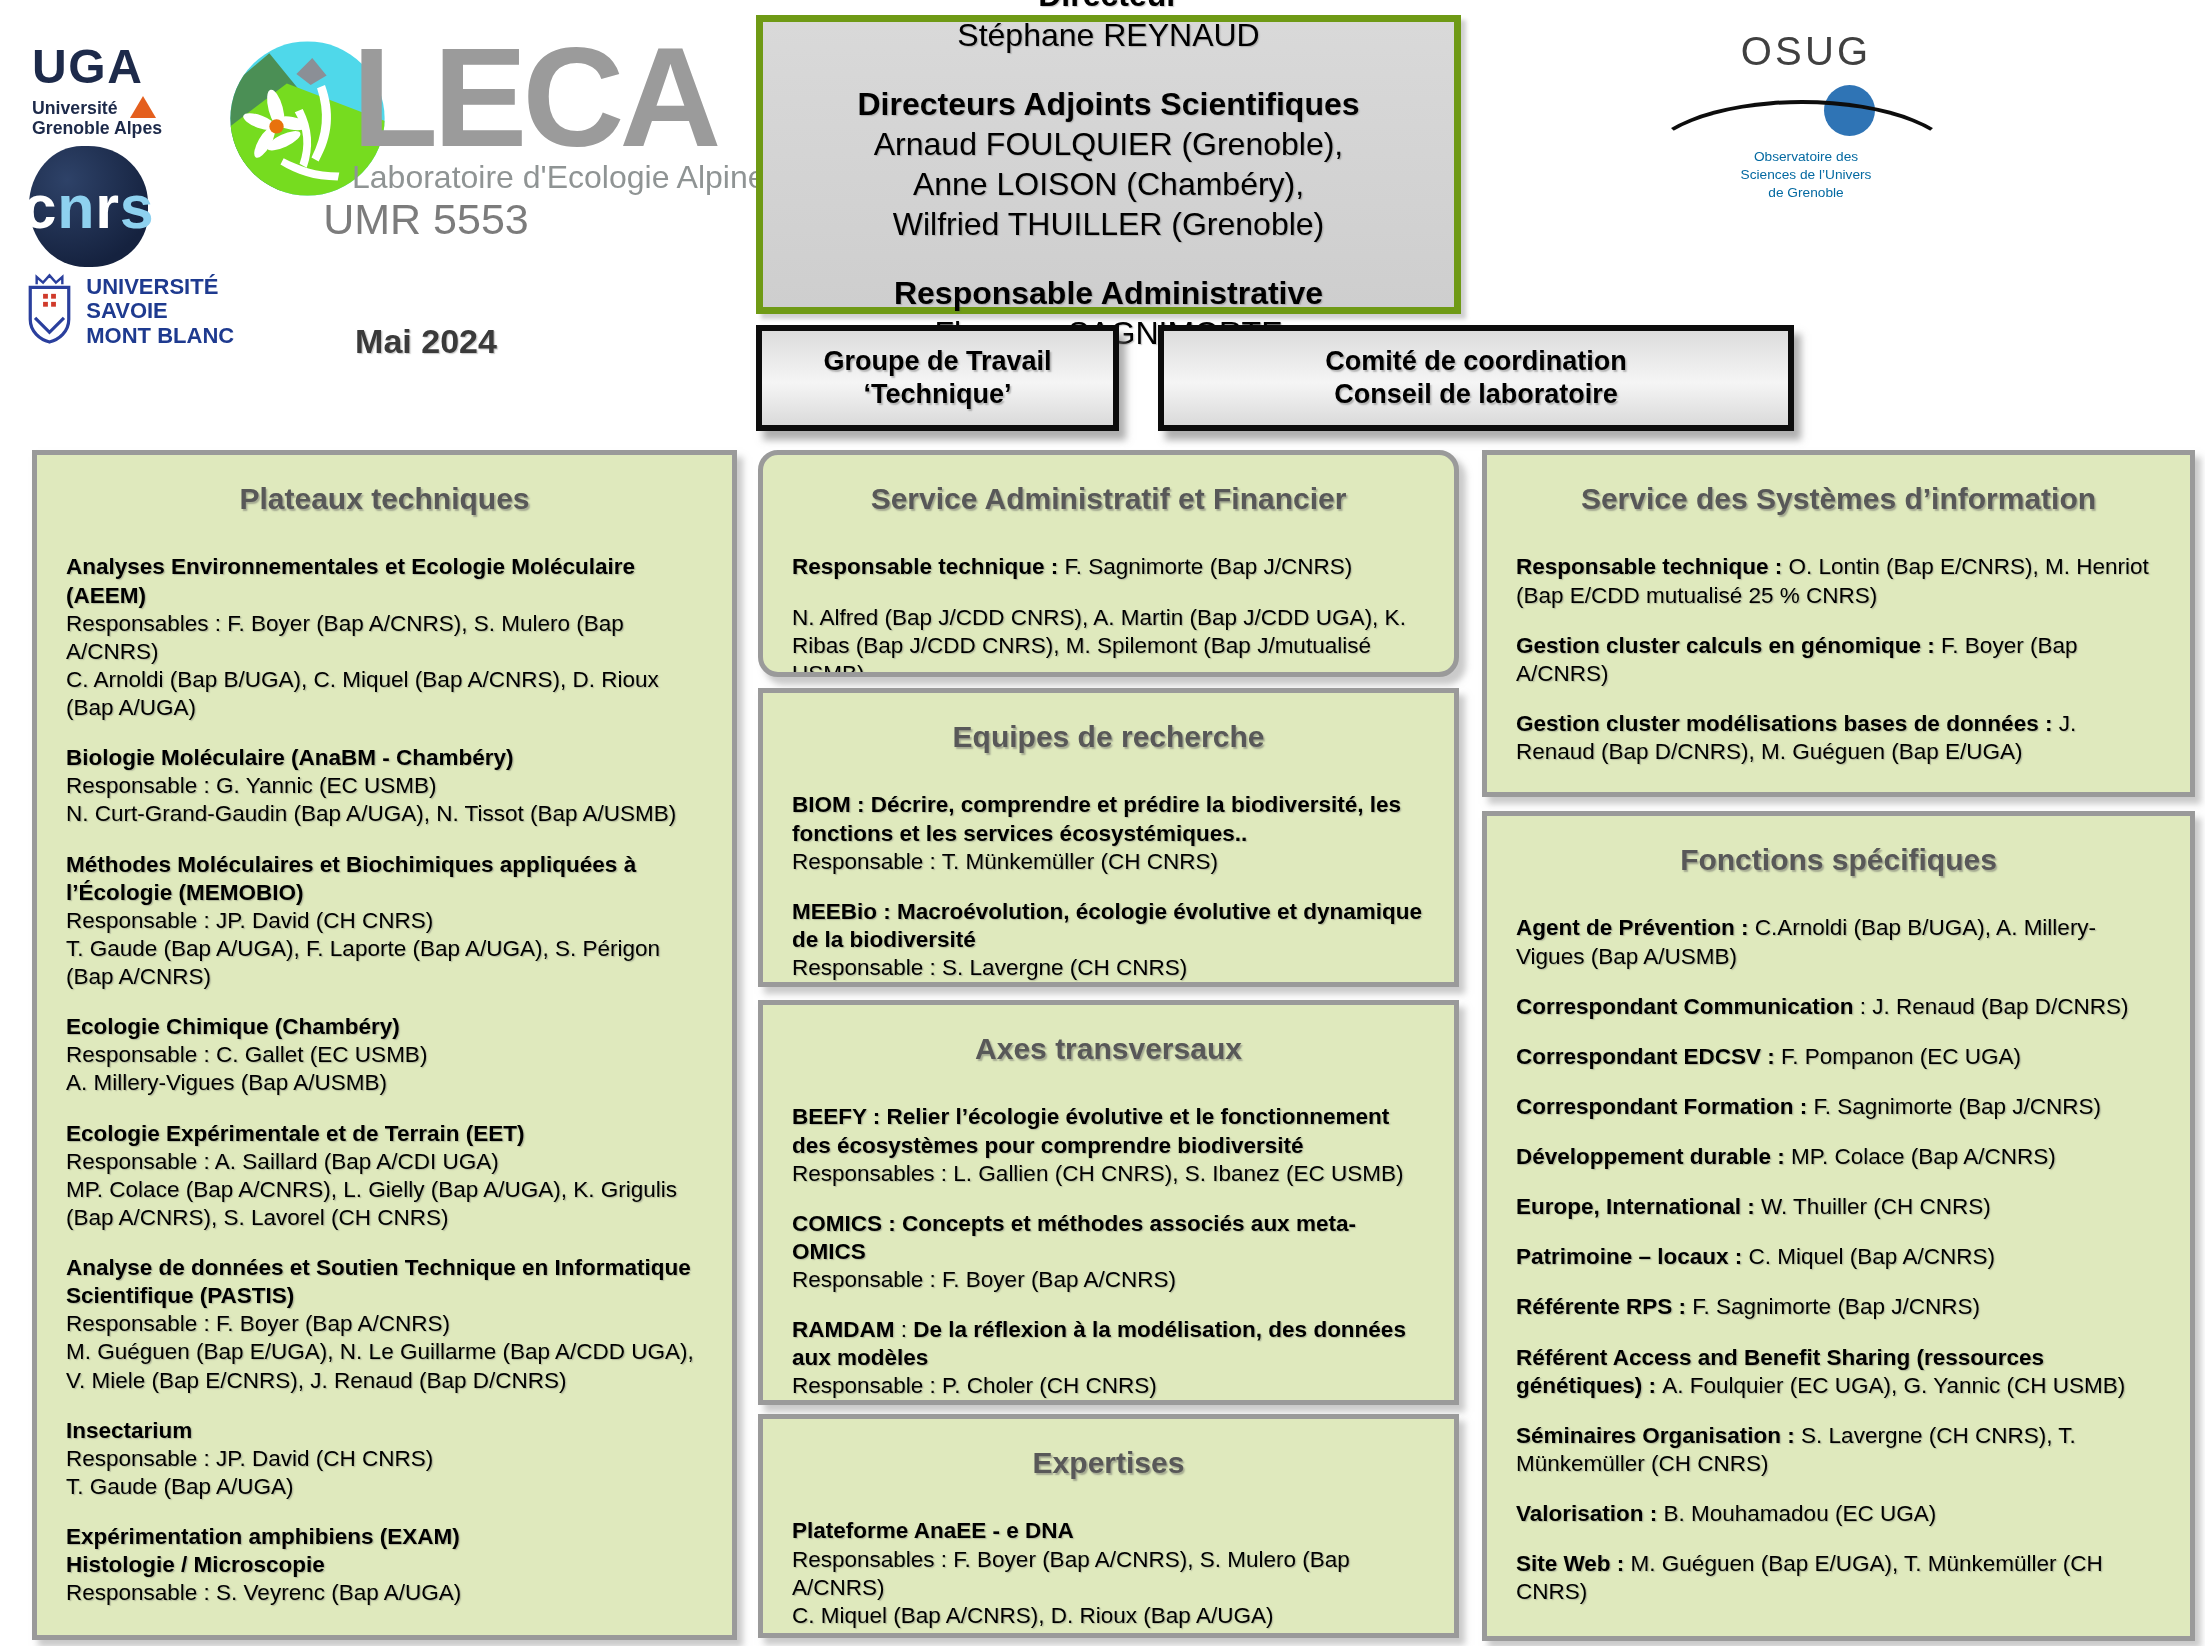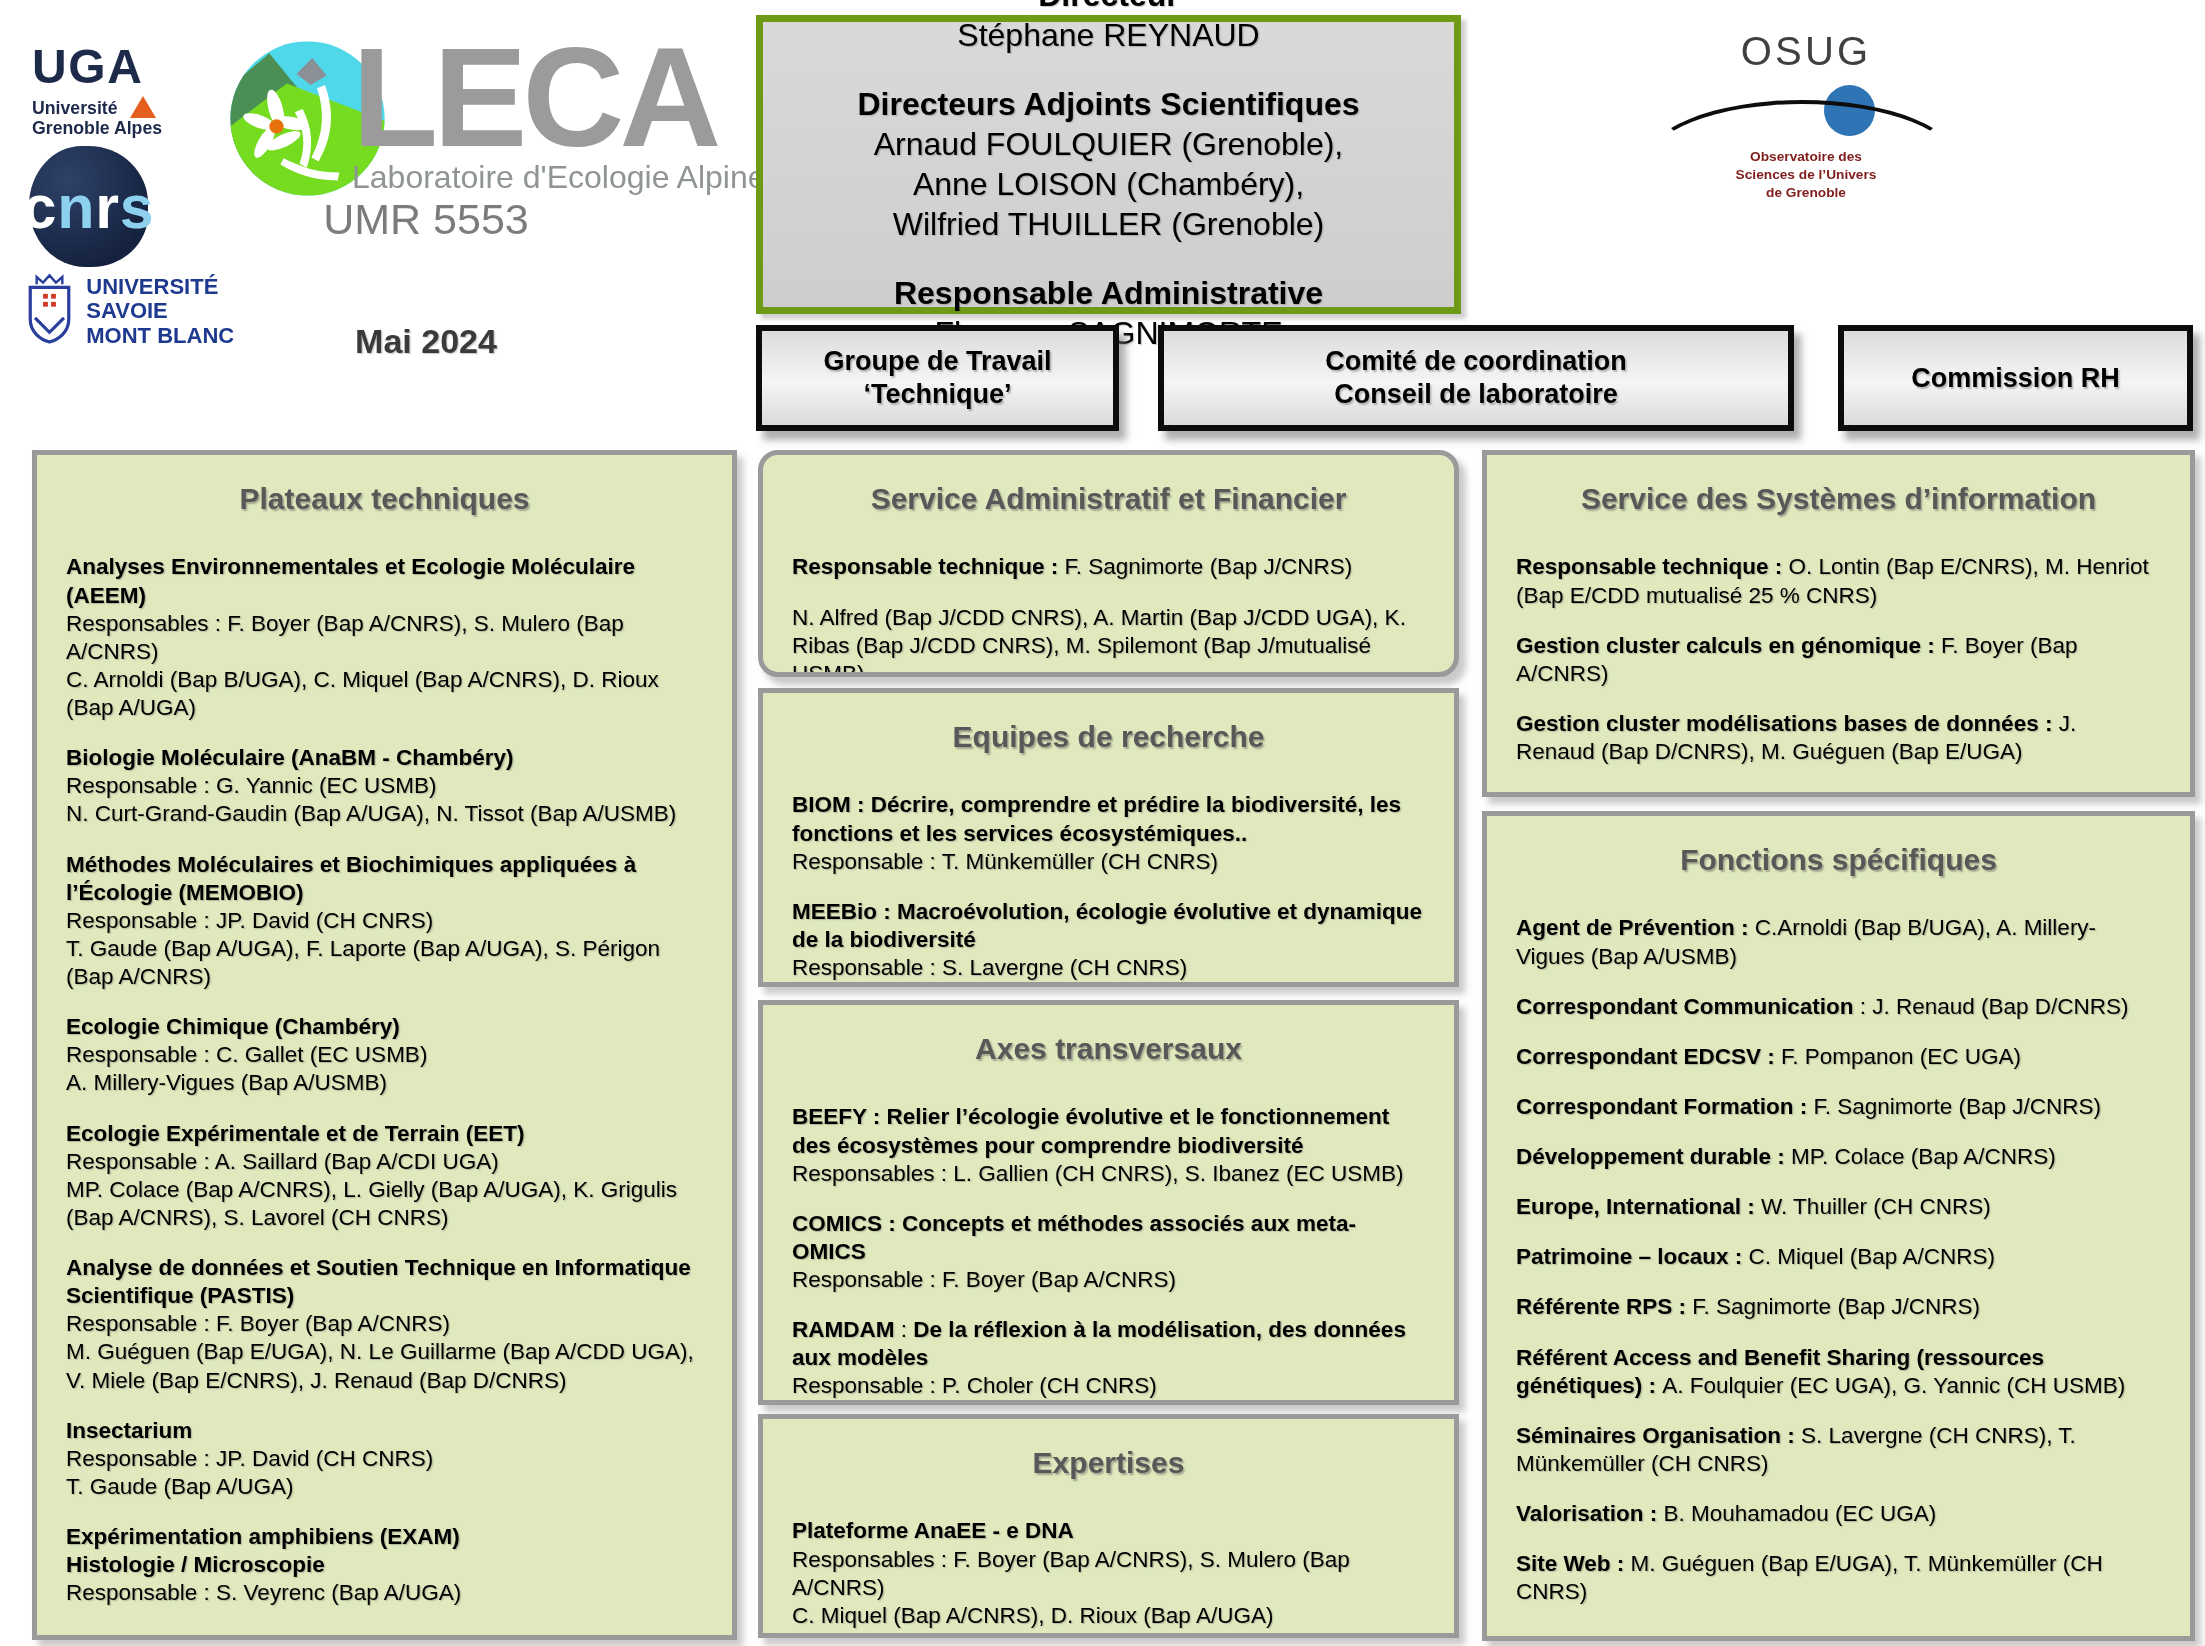--- a/index.html
+++ b/index.html
@@ -71,21 +71,21 @@
   .umr{position:absolute;left:265px;top:195px;width:322px;text-align:center;
        font-size:43px;color:#7c7c7c;}
   .mai{position:absolute;left:273px;top:322px;width:306px;text-align:center;
        font-size:34px;font-weight:bold;color:#3a3a3a;text-shadow:1.2px 1.4px 1.2px rgba(90,90,90,.35);}
 
   .osug{position:absolute;left:1637px;top:29px;width:338px;height:193px;text-align:center;}
   .osug .acr{font-size:40px;color:#404040;letter-spacing:3.2px;}
   .osug .sun{position:absolute;left:187px;top:56px;width:51px;height:51px;border-radius:50%;background:#2f74b5;}
   .osug .arc{position:absolute;left:6.4px;top:71px;width:318px;height:129px;box-sizing:border-box;
              border:4px solid transparent;border-top-color:#0d0d0d;border-radius:50%;}
-  .osug .obs{position:absolute;left:0;top:119px;width:100%;font-size:13.7px;color:#7f1d1d;line-height:1.3;font-weight:bold;}
+  .osug .obs{position:absolute;left:0;top:119px;width:100%;font-size:13.7px;color:#0369a1;line-height:1.3;}
 
   
   .usmb svg{width:51px;height:77px;}
 </style>
 </head>
 <body>
 
 <div class="page">
 
   <div class="uga">
@@ -173,23 +173,20 @@
     </div>
 
   <div class="cbox" id="cb-0">
       <p class="para"><b>Groupe de Travail</b></p>
       <p class="para"><b>‘Technique’</b></p>
     </div>
   <div class="cbox" id="cb-1">
       <p class="para"><b>Comité de coordination</b></p>
       <p class="para"><b>Conseil de laboratoire</b></p>
     </div>
-  <div class="cbox" id="cb-2">
-      <p class="para"><b>Commission RH</b></p>
-    </div>
 
   <section class="gbox" id="box-plateaux">
     <h2>Plateaux techniques</h2>
     <div class="box-body">
         <p class="para"><b>Analyses Environnementales et Ecologie Moléculaire (AEEM)</b></p>
         <p class="para"><span>Responsables : F. Boyer (Bap A/CNRS), S. Mulero (Bap A/CNRS)</span></p>
         <p class="para"><span>C. Arnoldi (Bap B/UGA), C. Miquel (Bap A/CNRS), D. Rioux (Bap A/UGA)</span></p>
         <p class="para gap"><b>Biologie Moléculaire (AnaBM - Chambéry)</b></p>
         <p class="para"><span>Responsable : G. Yannic (EC USMB)</span></p>
         <p class="para"><span>N. Curt-Grand-Gaudin (Bap A/UGA), N. Tissot (Bap A/USMB)</span></p>

